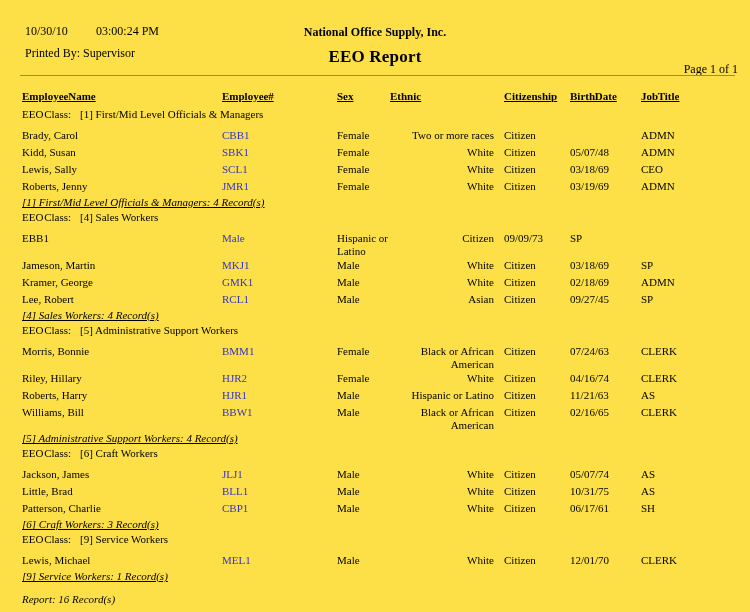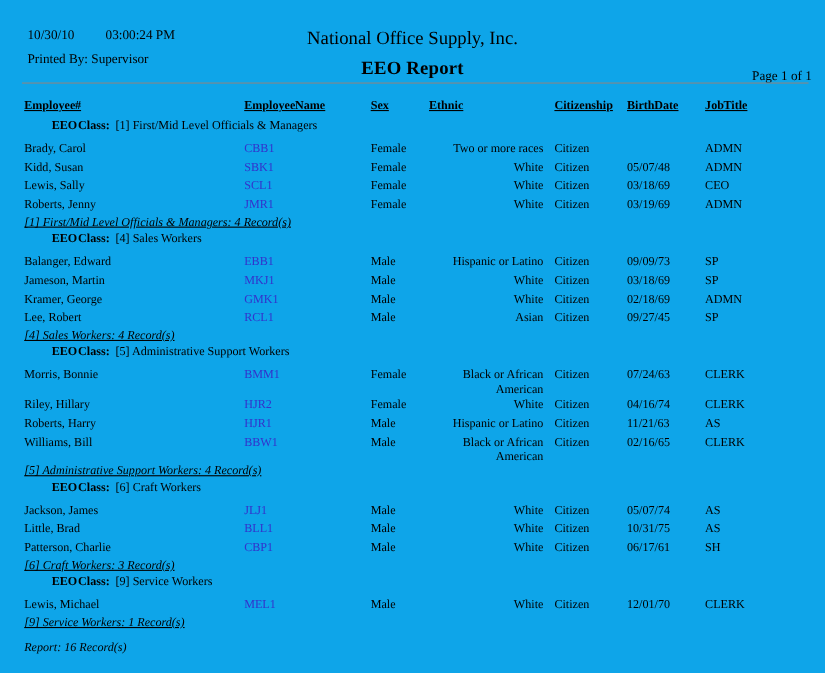--- a/index.html
+++ b/index.html
@@ -1,42 +1,42 @@
 <!DOCTYPE html>
 <html style="--link-color: #3333CC;"><head>
 <meta charset="utf-8">
 <style>
   html,body{margin:0;padding:0;}
   body{
     width:750px;height:612px;background:#ffffff;overflow:hidden;
     font-family:"Liberation Serif","DejaVu Serif",serif;color:#000;
   }
-  .report{position:relative;width:750px;height:612px;background:#0ea5e9;}
+  .report{position:relative;width:750px;height:612px;background:#fde047;}
 
   
   .hdr-left{position:absolute;left:25px;top:24px;font-size:12px;line-height:14px;}
   .hdr-date{display:inline-block;min-width:68px;}
   .hdr-line2{margin-top:8px;}
   .hdr-center{position:absolute;left:0;right:0;top:25px;text-align:center;}
-  .company{font-size:17px;font-weight:normal;}
+  .company{font-size:12px;font-weight:bold;}
   .report-title{font-size:17px;font-weight:bold;margin-top:7px;letter-spacing:0.2px;}
   .hdr-right{position:absolute;right:12px;top:27px;font-size:12px;margin-top:35px;}
   .hdr-rule{position:absolute;left:20px;right:15px;top:75px;height:0;border-top:1px solid #878787;}
 
   
   .table-area{position:absolute;left:0;right:0;top:90px;font-size:11px;line-height:13px;}
   .col-hdr,.grid-row{
     display:grid;
     grid-template-columns:200px 115px 53px 114px 66px 71px 1fr;
     padding-left:22px;padding-right:6px;
   }
   .col-hdr{height:18px;}
   .col-hdr span{font-weight:bold;text-decoration:underline;word-spacing:-3px;white-space:nowrap;}
   .eeo-class-row{height:20px;padding-left:22px;}
-  .eeo-class-label{font-weight:bold;display:inline-block;width:58px;word-spacing:-2px;margin-left:25px;}
+  .eeo-class-label{font-weight:normal;display:inline-block;width:58px;word-spacing:-2px;}
   .grid-row{min-height:17px;align-items:start;}
   .grid-row > span{display:block;padding-top:1px;}
   .grid-row > span:nth-child(2){color:var(--link-color,#3333CC);cursor:pointer;}
   .grid-row > span:nth-child(4){padding-right:10px;text-align:right;}
   .section-footer{height:15px;padding-left:22px;font-style:italic;text-decoration:underline;}
   .report-footer{margin-top:8px;padding-left:22px;font-style:italic;}
 </style>
 </head>
 <body>
 
@@ -57,22 +57,22 @@
     <div class="company">National Office Supply, Inc.</div>
     <div class="report-title">EEO Report</div>
   </div>
 
   <div class="hdr-right">Page 1 of 1</div>
 
   <div class="hdr-rule"></div>
 
   <div class="table-area">
     <div class="col-hdr">
+      <span>Employee Name</span>
       <span>Employee #</span>
-      <span>Employee Name</span>
       <span>Sex</span>
       <span>Ethnic</span>
       <span>Citizenship</span>
       <span>Birth Date</span>
       <span>Job Title</span>
     </div>
 
     <div>
         <div class="eeo-class-row"><span class="eeo-class-label">EEO Class:</span><span class="eeo-class-value">[1] First/Mid Level Officials &amp; Managers</span></div>
         <div class="grid-row">
@@ -107,21 +107,20 @@
           <span class="cell">JMR1</span>
           <span class="cell">Female</span>
           <span class="cell">White</span>
           <span class="cell">Citizen</span>
           <span class="cell">03/19/69</span>
           <span class="cell">ADMN</span>
         </div>
         <div class="section-footer">[1] First/Mid Level Officials &amp; Managers: 4 Record(s)</div>
         <div class="eeo-class-row"><span class="eeo-class-label">EEO Class:</span><span class="eeo-class-value">[4] Sales Workers</span></div>
         <div class="grid-row">
-          <span class="cell">Balanger, Edward</span>
           <span class="cell">EBB1</span>
           <span class="cell">Male</span>
           <span class="cell">Hispanic or Latino</span>
           <span class="cell">Citizen</span>
           <span class="cell">09/09/73</span>
           <span class="cell">SP</span>
         </div>
         <div class="grid-row">
           <span class="cell">Jameson, Martin</span>
           <span class="cell">MKJ1</span>

